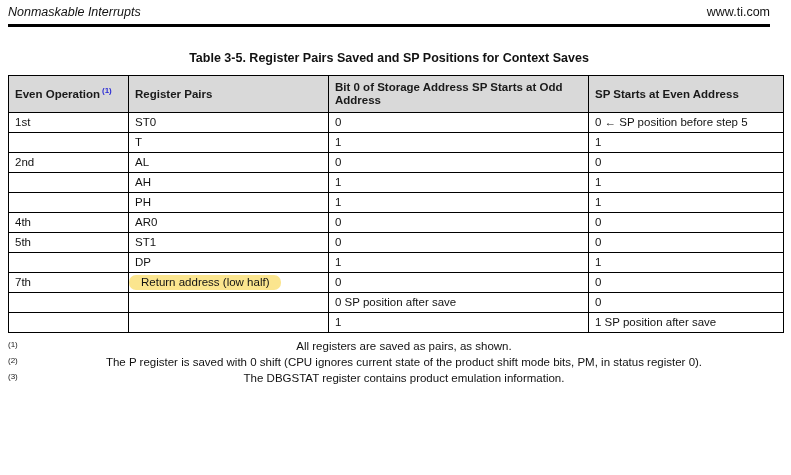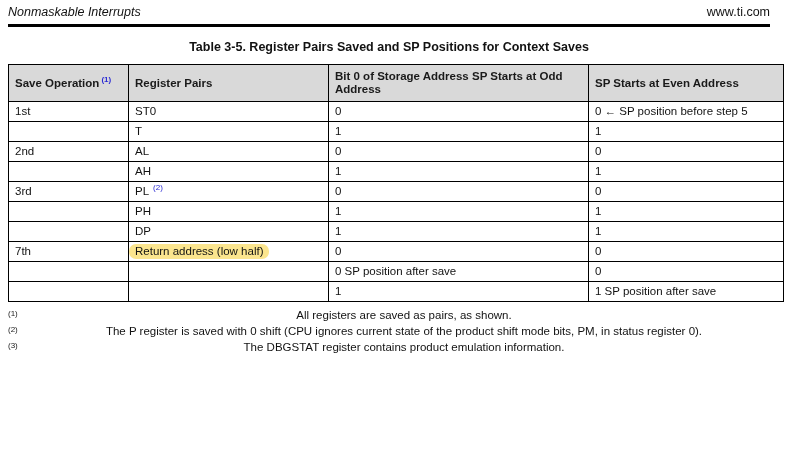--- a/index.html
+++ b/index.html
@@ -14,34 +14,34 @@
     font-family:"Liberation Sans", sans-serif;color:var(--text);}
   .page{position:relative;width:778px;height:475px;padding:5px 8px 0 8px;}
 
   
   .running-header{display:flex;justify-content:space-between;align-items:flex-end;
     font-size:12.5px;line-height:15px;}
   .running-header .doc-section{font-style:italic;}
   .rule{height:3px;background:#000;margin-top:4px;}
 
   
-  .table-title{text-align:center;font-weight:bold;font-size:12.5px;margin-top:13px;}
+  .table-title{text-align:center;font-weight:bold;font-size:12.5px;margin-top:24px;}
 
   
   table{border-collapse:collapse;table-layout:fixed;width:775px;margin-top:10px;}
   col.c1{width:120px;} col.c2{width:200px;} col.c3{width:260px;} col.c4{width:195px;}
   th,td{border:1px solid var(--border);font-size:11.5px;vertical-align:middle;
     padding:1px 6px;overflow:hidden;white-space:normal;}
   th{background:var(--header-bg);text-align:left;font-weight:bold;height:37px;
     line-height:13px;color:#1a1a1a;}
   td{height:20px;line-height:13px;}
   sup.fn{color:var(--link-blue);font-size:8px;font-weight:bold;vertical-align:super;
     line-height:0;margin-left:2px;cursor:pointer;}
   td sup.fn{font-weight:normal;margin-left:4px;}
-  .hl{background:var(--highlight);border-radius:7px;padding:1px 6px;margin-left:-6px;
+  .hl{background:var(--highlight);border-radius:7px;padding:1px 12px;margin-left:-6px;
     display:inline-block;}
 
   
   .footnotes{margin-top:5px;}
   .footnote{display:flex;font-size:11.5px;line-height:16px;align-items:flex-start;}
   .footnote .marker{width:30px;flex:0 0 30px;font-size:8px;vertical-align:super;
     line-height:12px;padding-top:1px;color:#1a1a1a;}
   .footnote .fn-text{flex:1;text-align:center;}
 </style>
 </head>
@@ -59,21 +59,21 @@
 
   <table>
     <colgroup>
         <col class="c1">
         <col class="c2">
         <col class="c3">
         <col class="c4">
       </colgroup>
     <thead>
       <tr>
-        <th><span>Save Operation</span><sup class="fn">(1)</sup></th>
+        <th><span>Even Operation</span><sup class="fn">(1)</sup></th>
         <th><span>Register Pairs</span></th>
         <th><span>Bit 0 of Storage Address SP Starts at Odd Address</span></th>
         <th><span>SP Starts at Even Address</span></th>
       </tr>
     </thead>
     <tbody>
         <tr>
           <td>1st</td>
           <td><span>ST0</span></td>
           <td>0</td>
@@ -91,30 +91,36 @@
           <td>0</td>
           <td>0</td>
         </tr>
         <tr>
           <td></td>
           <td><span>AH</span></td>
           <td>1</td>
           <td>1</td>
         </tr>
         <tr>
-          <td>3rd</td>
-          <td><span>PL</span><sup class="fn">(2)</sup></td>
+          <td></td>
+          <td><span>PH</span></td>
+          <td>1</td>
+          <td>1</td>
+        </tr>
+        <tr>
+          <td>4th</td>
+          <td><span>AR0</span></td>
           <td>0</td>
           <td>0</td>
         </tr>
         <tr>
-          <td></td>
-          <td><span>PH</span></td>
-          <td>1</td>
-          <td>1</td>
+          <td>5th</td>
+          <td><span>ST1</span></td>
+          <td>0</td>
+          <td>0</td>
         </tr>
         <tr>
           <td></td>
           <td><span>DP</span></td>
           <td>1</td>
           <td>1</td>
         </tr>
         <tr>
           <td>7th</td>
           <td><span class="hl">Return address (low half)</span></td>

